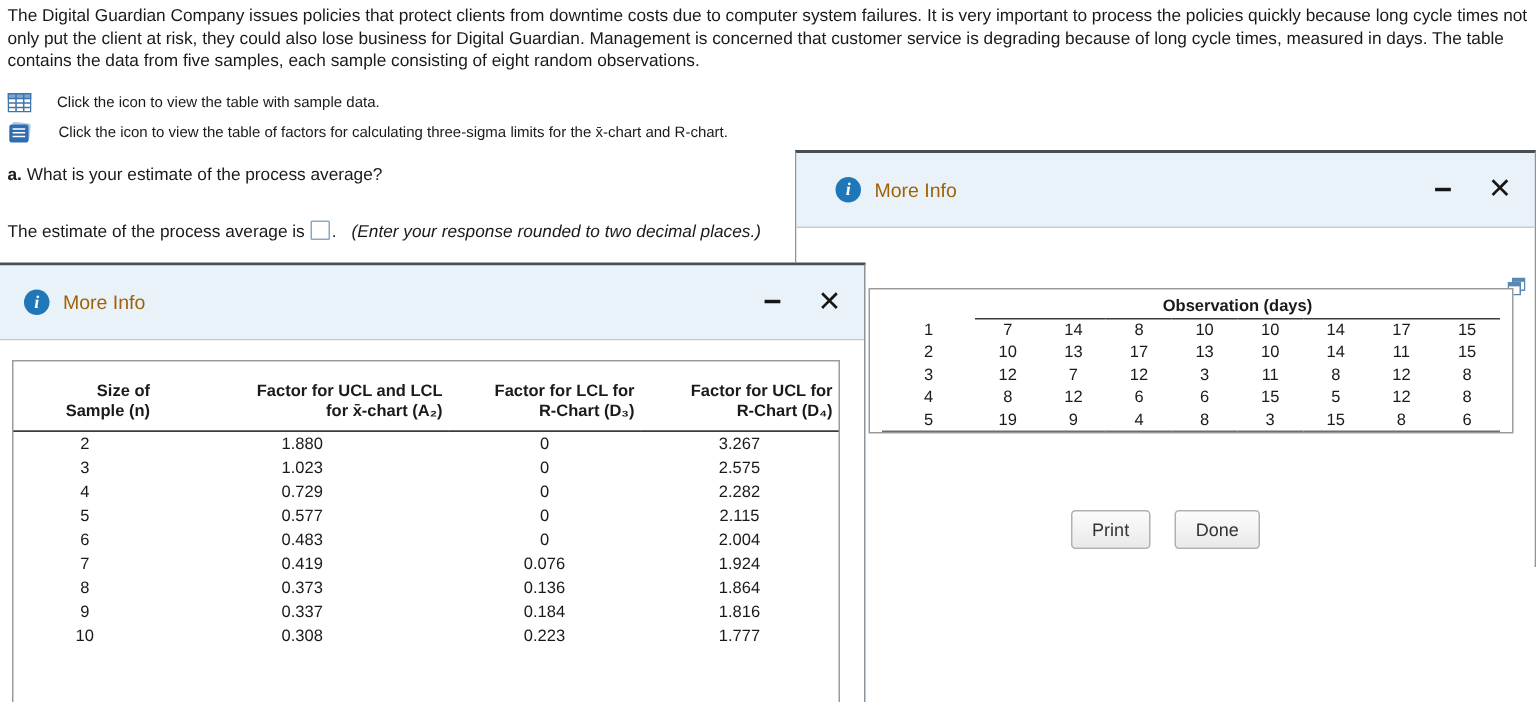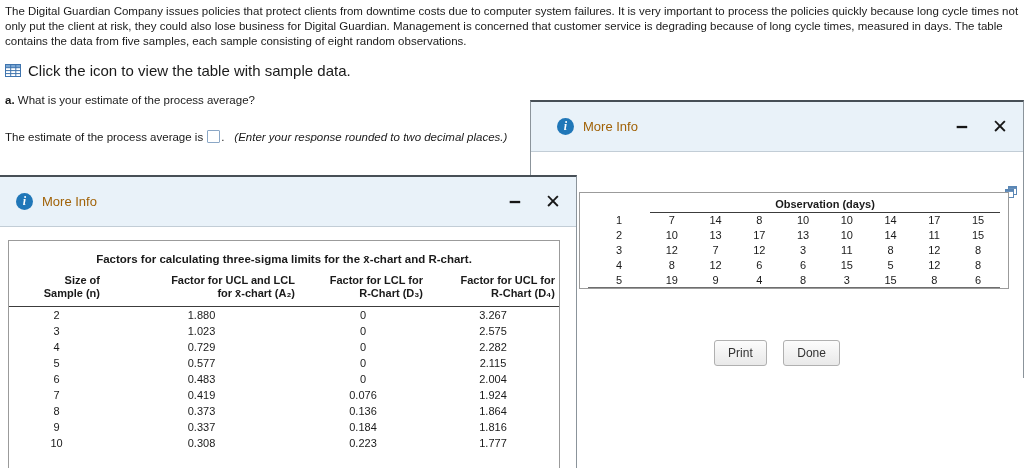--- a/index.html
+++ b/index.html
@@ -3,21 +3,21 @@
 <meta charset="utf-8">
 <style>
   * { margin:0; padding:0; box-sizing:border-box; }
   html,body { width:1024px; height:468px; overflow:hidden; background:#ffffff;
               font-family:"Liberation Sans", sans-serif; color:#1a1a1a; }
   body { position:relative; }
 
   
   .page { position:absolute; left:0; top:0; width:1024px; padding:4px 5px 0 5px; }
   .intro { font-size:11.5px; line-height:15px; width:1014px; }
-  .icon-row { display:flex; align-items:center; gap:7px; font-size:15px; }
+  .icon-row { display:flex; align-items:center; gap:17px; font-size:10px; }
   .icon-row.first { margin-top:13px; }
   .icon-row.second { margin-top:6px; }
   .icon-btn { display:inline-flex; align-items:center; cursor:pointer; }
   .question { margin-top:15px; font-size:11.5px; }
   .question b { font-weight:bold; }
   .answer-line { margin-top:24px; font-size:11.5px; }
   .answer-box { display:inline-block; width:13px; height:13px; background:#fff;
                 border:1px solid #8ba7c6; border-radius:1px; vertical-align:-2px;
                 margin:0 1px 0 4px; cursor:text; }
   .hint { font-style:italic; margin-left:10px; }
@@ -88,20 +88,32 @@
         <rect x="0.5" y="0.5" width="15" height="3.2" fill="#7aa7d4" stroke="#3f74ae"></rect>
         <line x1="5.7" y1="0.5" x2="5.7" y2="12.5" stroke="#3f74ae"></line>
         <line x1="10.8" y1="0.5" x2="10.8" y2="12.5" stroke="#3f74ae"></line>
         <line x1="0.5" y1="6.6" x2="15.5" y2="6.6" stroke="#3f74ae"></line>
         <line x1="0.5" y1="9.6" x2="15.5" y2="9.6" stroke="#3f74ae"></line>
       </svg>
     </span>
     <span>Click the icon to view the table with sample data.</span>
   </div>
 
+  <div class="icon-row second">
+    <span class="icon-btn">
+      <svg width="17" height="15" viewBox="0 0 17 15">
+        <rect x="2.6" y="0.8" width="12.5" height="11.5" rx="1.5" fill="#b3cbe4" transform="rotate(7 9 6.5)"></rect>
+        <rect x="1.2" y="2" width="12.8" height="12" rx="1.5" fill="#2e6db2"></rect>
+        <line x1="3.4" y1="5" x2="11.8" y2="5" stroke="#ffffff"></line>
+        <line x1="3.4" y1="7.5" x2="11.8" y2="7.5" stroke="#ffffff"></line>
+        <line x1="3.4" y1="10" x2="11.8" y2="10" stroke="#ffffff"></line>
+      </svg>
+    </span>
+    <span>Click the icon to view the table of factors for calculating three-sigma limits for the x̄-chart and R-chart.</span>
+  </div>
 
   <p class="question"><b>a.</b><span> What is your estimate of the process average?</span></p>
 
   <p class="answer-line"><span>The estimate of the process average is</span><span class="answer-box"></span><span>.</span><span class="hint">(Enter your response rounded to two decimal places.)</span></p>
 </div>
 
 <div class="dialog obs-dialog">
   <div class="dialog-header">
     <span class="info-icon">
         <span>i</span>
@@ -199,21 +211,20 @@
     <span class="info-icon">
         <span>i</span>
       </span>
     <span class="dialog-title">More Info</span>
     <span class="spacer"></span>
     <span class="ctrl minimize">−</span>
     <span class="ctrl close">✕</span>
   </div>
   <div class="dialog-body">
     <div class="factors-table-box">
-      <div class="factors-title">Factors for calculating three-sigma limits for the x̄-chart and R-chart.</div>
       <table class="factors-table">
         <thead>
           <tr>
               <th>Size of
 Sample (n)</th>
               <th>Factor for UCL and LCL
 for x̄-chart (A₂)</th>
               <th>Factor for LCL for
 R-Chart (D₃)</th>
               <th>Factor for UCL for

